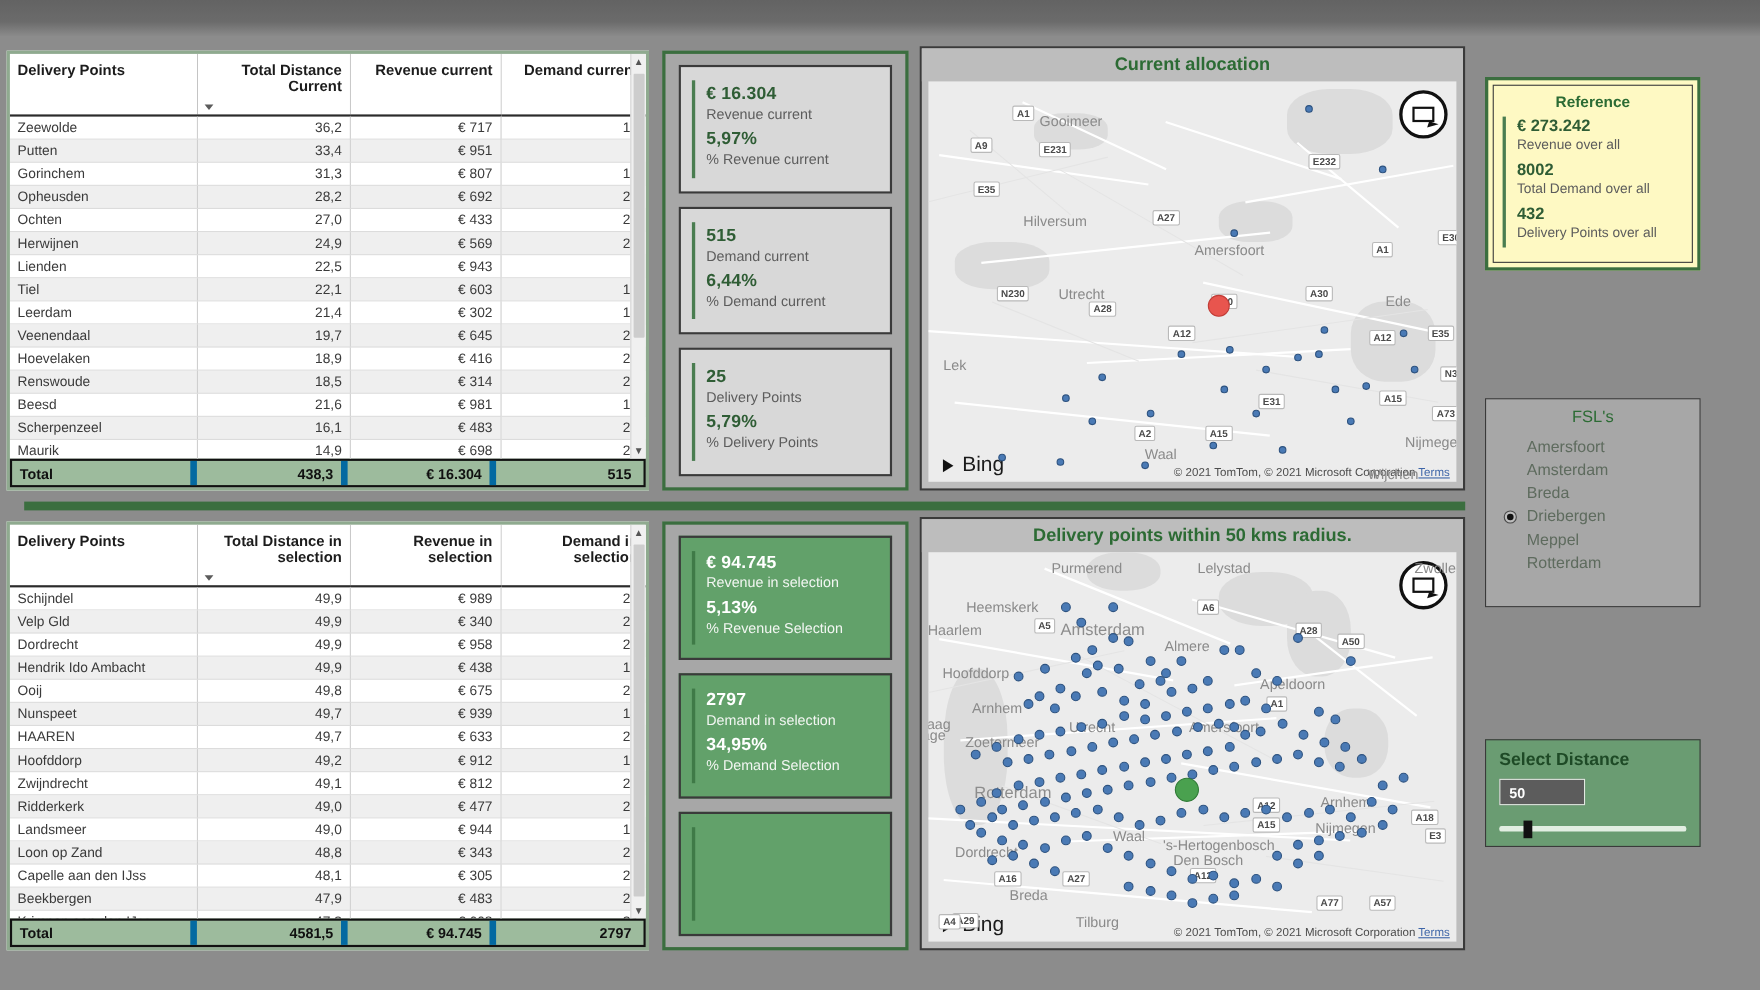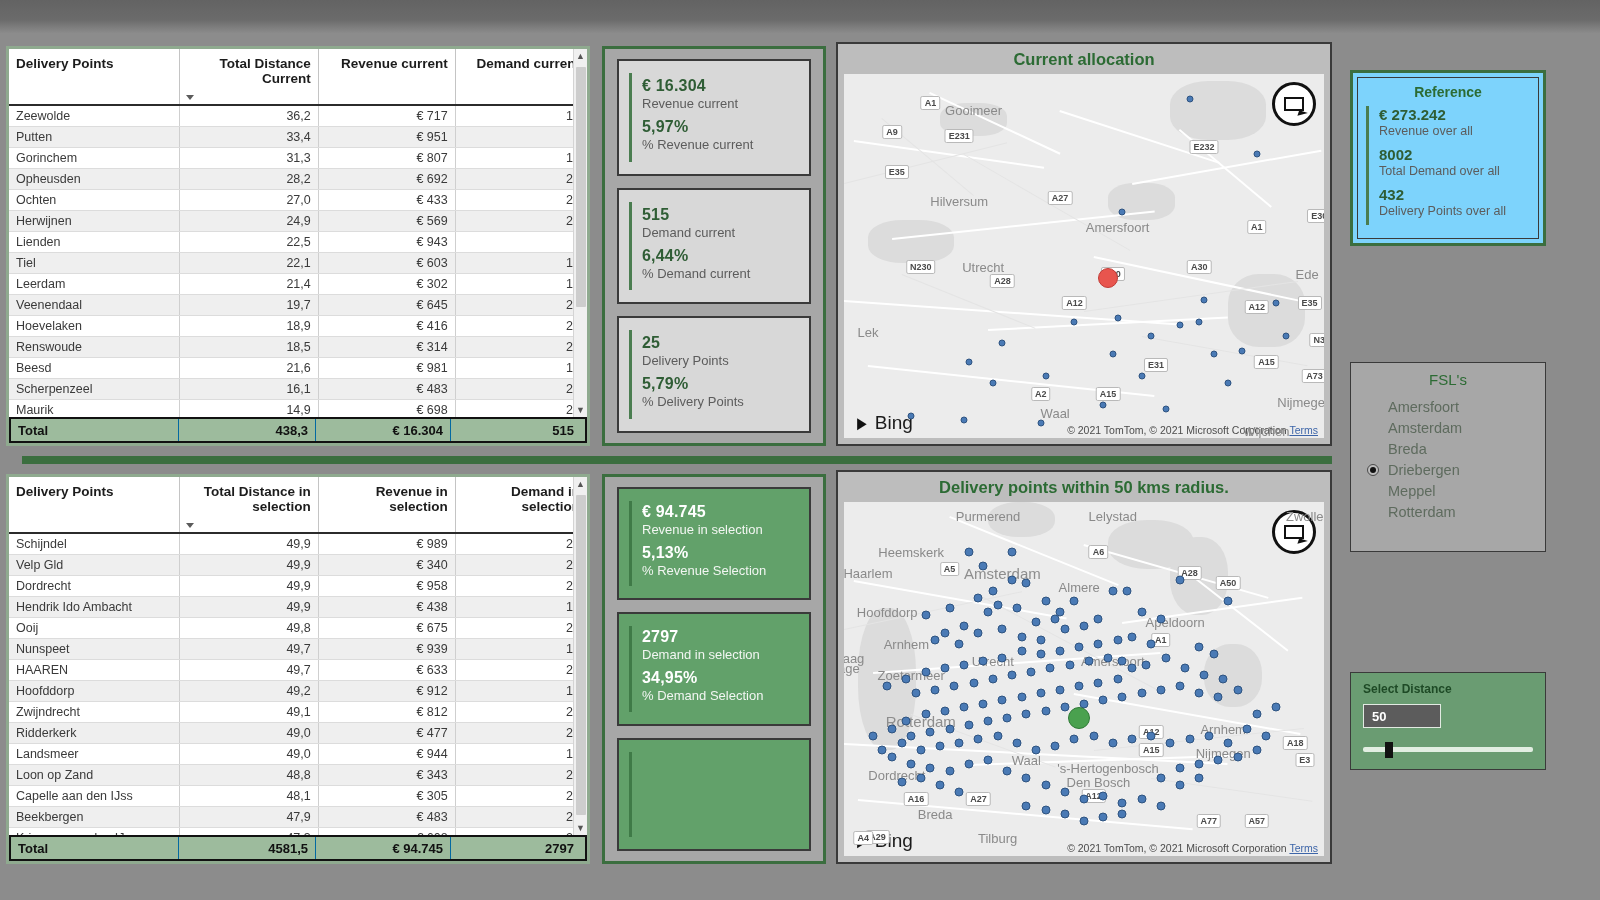--- a/index.html
+++ b/index.html
@@ -69,21 +69,21 @@
   .col-1 { width: 137px; }
   .col-2 { width: 135px; }
   .col-3 { width: 130px; }
 
   .total-row {
     display: flex; height: 26px; align-items: stretch;
     background: #9dbb9d;
     border: 2px solid #111;
     font-size: 13px; font-weight: bold; color: #111;
   }
-  .total-row > div { display: flex; align-items: center; border-right: 1px solid #0369a1; padding: 0 7px; }
+  .total-row > div { display: flex; align-items: center; border-right: 6px solid #0369a1; padding: 0 7px; }
   .total-row > div:last-child { border-right: none; }
   .total-row .c-num { justify-content: flex-end; }
 
   
   .vscroll {
     position: absolute; right: 0; top: 0; width: 14px; bottom: 0;
     background: #f0f0f0; border-left: 1px solid #d4d4d4;
   }
   .vscroll .arrow { height: 14px; display:flex; align-items:center; justify-content:center;
     font-size: 9px; color:#555; }
@@ -189,21 +189,21 @@
   }
   .map-attrib {
     position: absolute; right: 6px; bottom: 2px;
     font-size: 10.5px; color: #4c4c4c; white-space: nowrap;
   }
   .map-attrib a { color: #3d65a8; text-decoration: underline; }
 
   
   .ref-panel {
     position: absolute; left: 1350px; top: 70px; width: 196px; height: 176px;
-    background: #7dd3fc; border: 3px solid #3b6e3f;
+    background: #fef9c3; border: 3px solid #3b6e3f;
     padding: 4px;
   }
   .ref-inner { border: 1px solid #3a3a3a; height: 100%; padding: 6px 8px; }
   .ref-title {
     text-align: center; font-size: 14px; font-weight: bold; color: #2c6b34;
     margin-bottom: 6px;
   }
   .ref-body { display: flex; }
   .ref-accent { width: 3px; background: #4a7d50; margin-right: 10px; }
   .ref-list { display: flex; flex-direction: column; gap: 1px; }
@@ -227,21 +227,21 @@
     content: ""; position: absolute; left: 2px; top: 2px;
     width: 6px; height: 6px; border-radius: 50%; background: #111;
   }
   .fsl-label { font-size: 14.5px; color: #5e6b5e; }
 
   .dist-panel {
     position: absolute; left: 1350px; top: 672px; width: 196px; height: 98px;
     background: #6a9c72; border: 1px solid #3a3a3a;
     padding: 9px 12px;
   }
-  .dist-title { font-size: 12px; font-weight: bold; color: #1e4a26; margin-bottom: 8px; }
+  .dist-title { font-size: 16px; font-weight: bold; color: #1e4a26; margin-bottom: 8px; }
   .dist-value {
     width: 78px; height: 24px; background: #5c5c5c; border: 1px solid #e2eae2;
     color: #ffffff; font-size: 13px; font-weight: bold;
     display: flex; align-items: center; padding-left: 8px;
   }
   .dist-slider { position: relative; margin-top: 14px; height: 14px; }
   .dist-track {
     position: absolute; left: 0; right: 0; top: 5px; height: 5px;
     background: #e2eee2; border-radius: 2px;
   }
@@ -582,21 +582,21 @@
         <div class="road thin" style="left: 0%; top: 30%; width: 35%; transform: rotate(-14deg);"></div>
         <div class="road thin" style="left: 25%; top: 22%; width: 40%; transform: rotate(30deg);"></div>
         <div class="road thin" style="left: 50%; top: 65%; width: 45%; transform: rotate(-8deg);"></div>
         <div class="road thin" style="left: 12%; top: 55%; width: 30%; transform: rotate(22deg);"></div>
         <div class="road thin" style="left: 62%; top: 72%; width: 35%; transform: rotate(10deg);"></div>
         <div class="road thin" style="left: 8%; top: 12%; width: 25%; transform: rotate(40deg);"></div>
         <div class="city" style="left: 27%; top: 10%;">Gooimeer</div>
         <div class="city" style="left: 24%; top: 35%;">Hilversum</div>
         <div class="city" style="left: 57%; top: 42%;">Amersfoort</div>
         <div class="city" style="left: 29%; top: 53%;">Utrecht</div>
-        <div class="city" style="left: 89%; top: 55%; margin-left: 36px;">Ede</div>
+        <div class="city" style="left: 89%; top: 55%;">Ede</div>
         <div class="city" style="left: 5%; top: 71%;">Lek</div>
         <div class="city" style="left: 44%; top: 93%;">Waal</div>
         <div class="city" style="left: 96%; top: 90%;">Nijmegen</div>
         <div class="city" style="left: 88%; top: 98%;">Wijchen</div>
         <div class="shield" style="left: 18%; top: 8%;">A1</div>
         <div class="shield" style="left: 10%; top: 16%;">A9</div>
         <div class="shield" style="left: 24%; top: 17%;">E231</div>
         <div class="shield" style="left: 75%; top: 20%;">E232</div>
         <div class="shield" style="left: 11%; top: 27%;">E35</div>
         <div class="shield" style="left: 45%; top: 34%;">A27</div>

